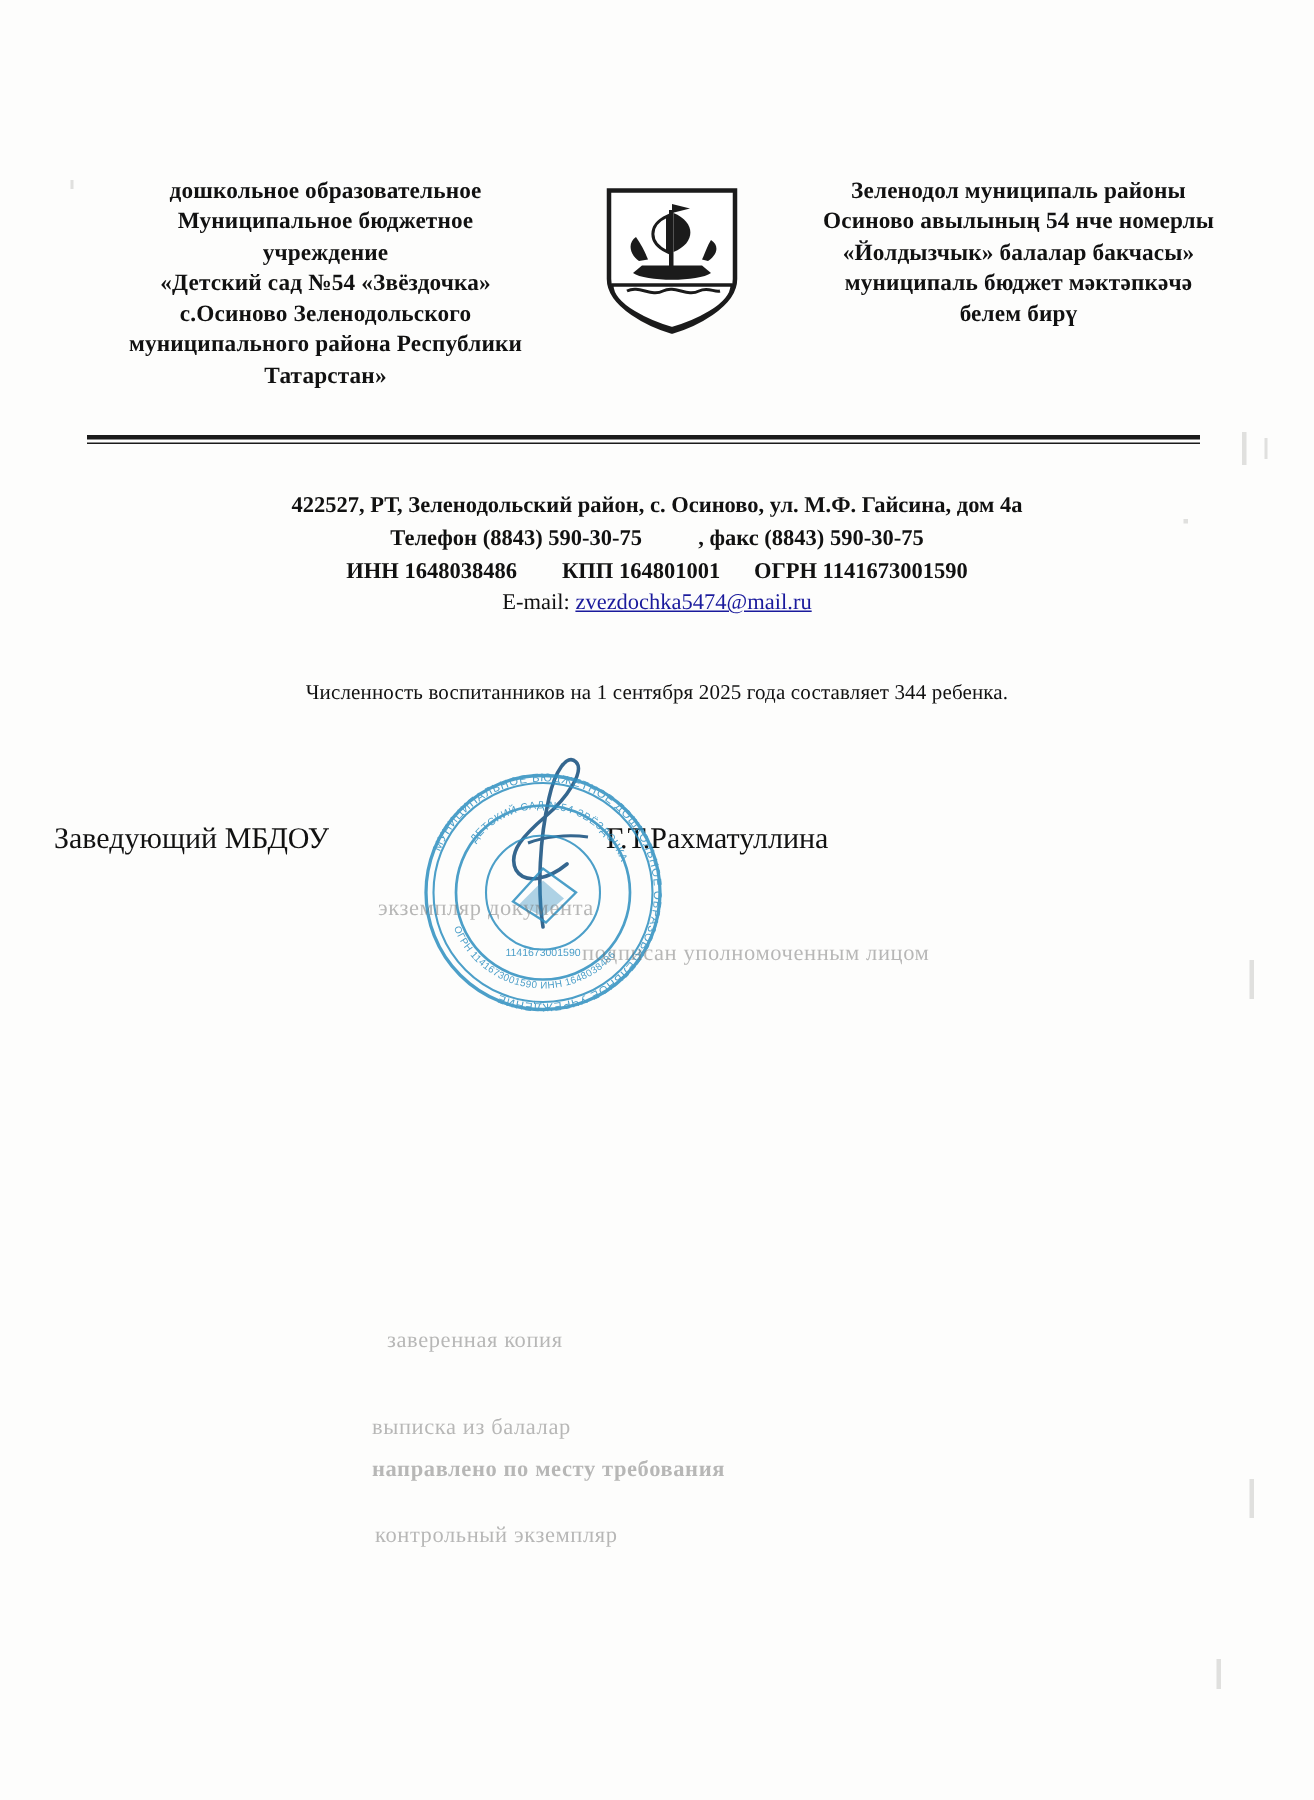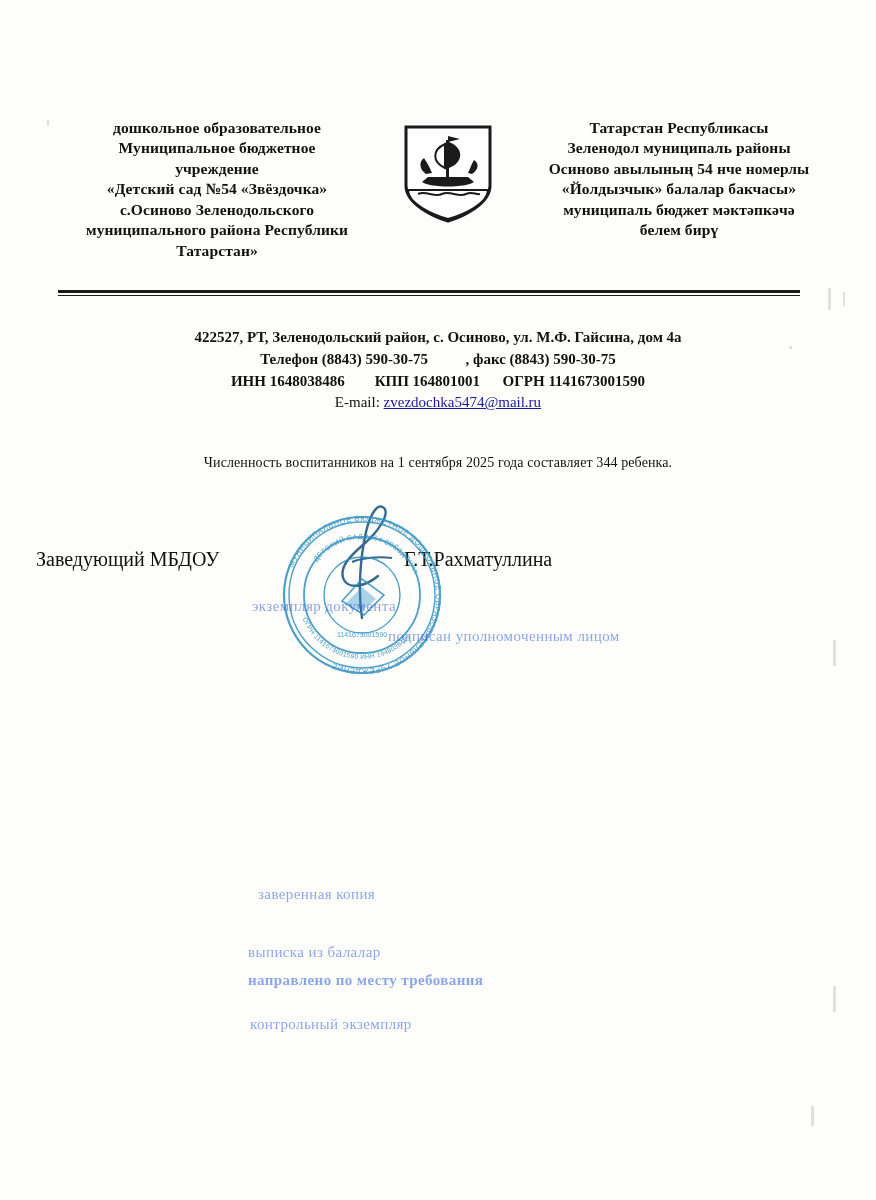--- a/index.html
+++ b/index.html
@@ -121,21 +121,21 @@
     top: 505px;
     width: 180px;
     height: 180px;
     opacity: .85;
   }
   .stamp svg { display: block; }
 
   
   .ghost {
     position: absolute;
-    color: #1d4ed8;
+    color: #737373;
     opacity: .5;
     font-size: 15px;
     letter-spacing: .4px;
     white-space: pre;
     user-select: none;
   }
 </style>
 </head>
 <body>
 
@@ -179,21 +179,20 @@
 
         <path d="M70 50 C76 46 78 40 72 36 C69 41 68 45 66 49 Z" fill="#1b1b1b"></path>
 
         <path d="M46 12 L58 15 L46 18 Z" fill="#1b1b1b"></path>
 
         <path d="M16 70 C24 66 32 74 40 70 C48 66 56 74 64 70 C70 67 74 71 78 70" fill="none" stroke="#1b1b1b" stroke-width="2"></path>
       </svg>
     </div>
 
     <div class="lh-col right">
-      <div>Татарстан Республикасы</div>
       <div>Зеленодол муниципаль районы</div>
       <div>Осиново авылының 54 нче номерлы</div>
       <div>«Йолдызчык» балалар бакчасы»</div>
       <div>муниципаль  бюджет мәктәпкәчә</div>
       <div>белем бирү</div>
     </div>
   </div>
 
   <div class="rule-wrap">
     <div class="rule-thick"></div>

